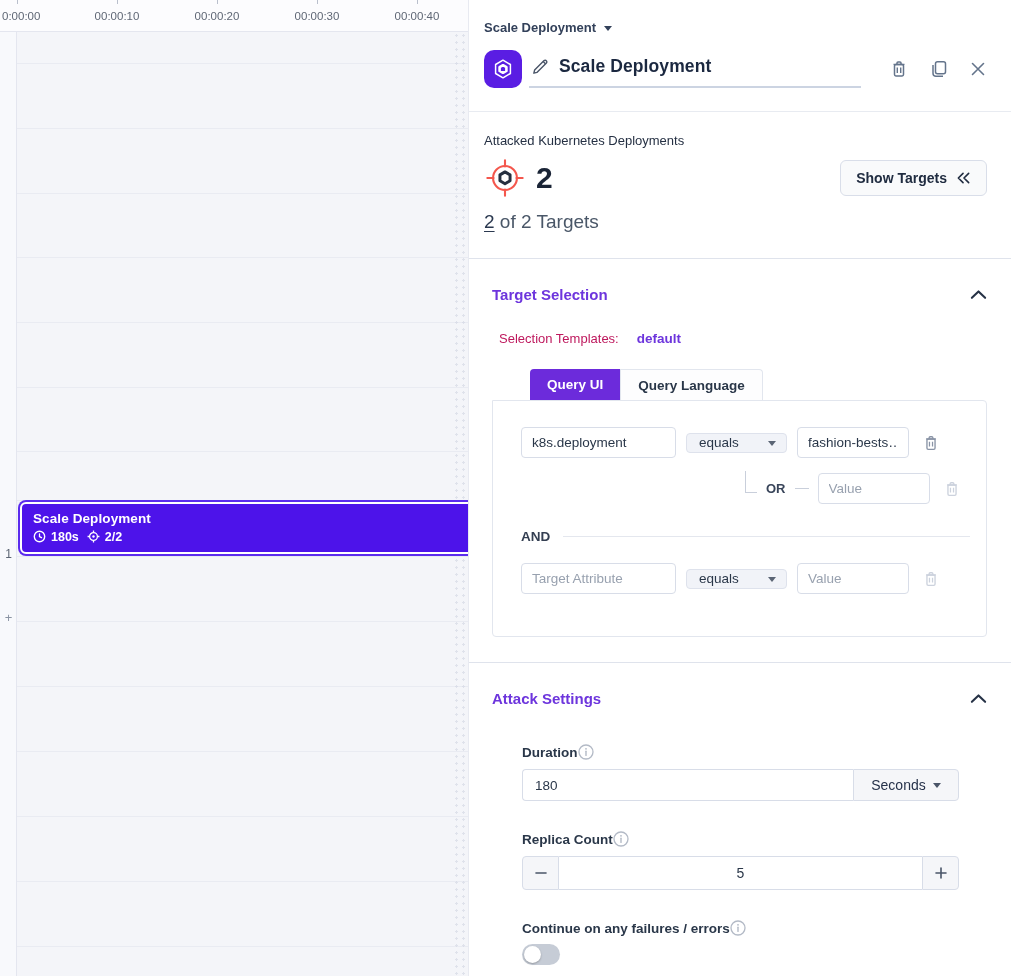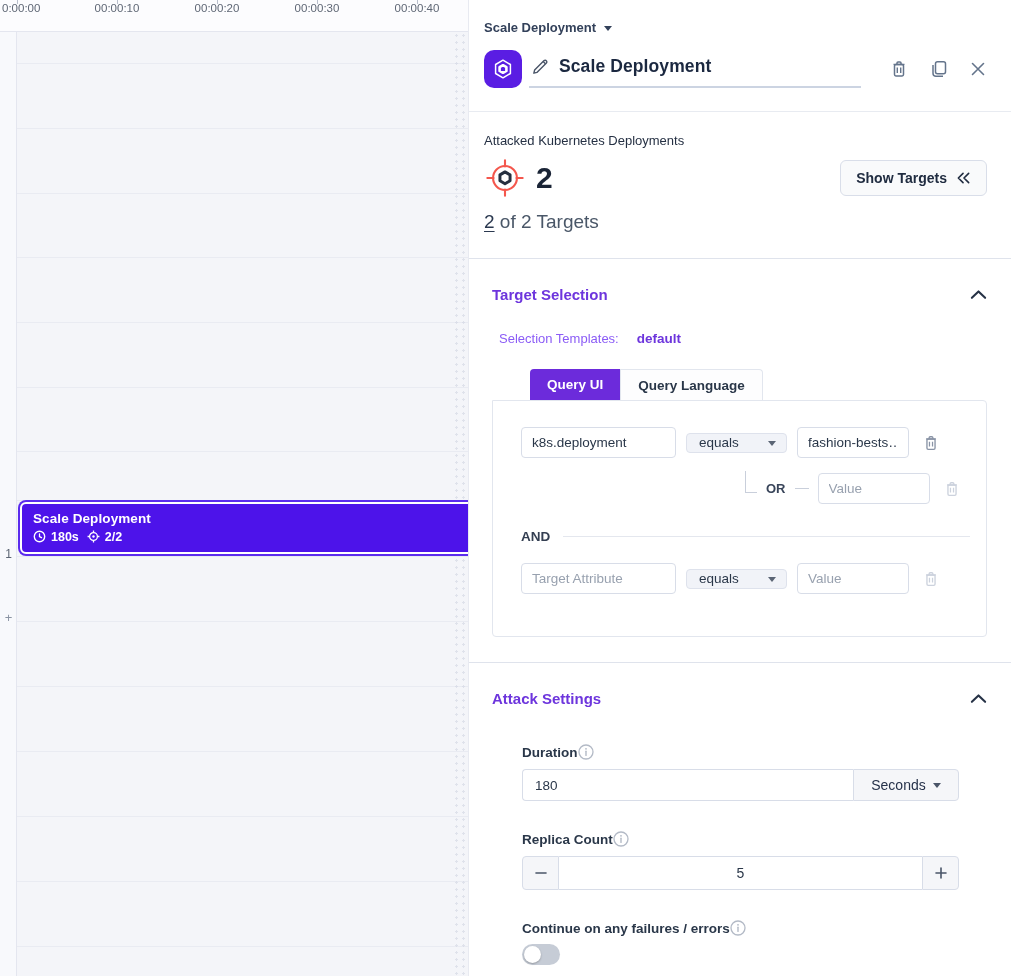--- a/index.html
+++ b/index.html
@@ -6,21 +6,21 @@
   html,body { width:1011px; height:976px; overflow:hidden; background:#fff;
     font-family:"Liberation Sans","DejaVu Sans",sans-serif; }
   .app { position:relative; width:1011px; height:976px; }
 
   
   .timeline { position:absolute; left:0; top:0; width:468px; height:976px;
     background:#f4f5f9; overflow:hidden; }
   .ruler { position:absolute; left:0; top:0; width:100%; height:32px;
     background:#fcfcfe; border-bottom:1px solid #e4e6ef; z-index:3; }
   .tick { position:absolute; top:0; width:1px; height:4px; background:#b9bfcc; }
-  .tick-label { position:absolute; top:2px; font-size:11.5px; color:#5f6775;
+  .tick-label { position:absolute; top:10px; font-size:11.5px; color:#5f6775;
     transform:translateX(-50%); white-space:nowrap; }
   .tick-label.first { left:2px !important; transform:none; }
   .grid-line { position:absolute; left:17px; right:0; height:1px; background:#e9ebf2; }
   .dots-strip { position:absolute; right:0; top:32px; bottom:0; width:15px;
     background-image:radial-gradient(#d4d7e4 1px, transparent 1.3px);
     background-size:7px 7px; opacity:.65; }
   .gutter { position:absolute; left:0; top:32px; bottom:0; width:17px;
     background:#f8f9fc; border-right:1px solid #e4e6ef; z-index:4; }
   .lane-num { position:absolute; left:0; width:17px; text-align:center;
     top:515px; font-size:12px; color:#5b6472; }
@@ -66,21 +66,21 @@
   .targets-summary a { color:#2b3950; text-decoration:underline; text-underline-offset:3px; cursor:pointer; }
 
   .section-divider { margin-top:25px; border-top:1px solid #dfe3ec; }
 
   .section { padding:27px 24px 0 23px; }
   .section-head { display:flex; align-items:center; justify-content:space-between; }
   .section-heading { font-size:15px; font-weight:bold; color:#6d35dd; }
   .collapse-btn { background:none; border:none; cursor:pointer; padding:0; line-height:0; }
 
   .templates-row { margin-top:28px; display:flex; align-items:center; padding-left:7px; }
-  .templates-label { font-size:13px; color:#8b5cf6; }
+  .templates-label { font-size:13px; color:#be185d; }
   .template-link { font-size:13.5px; font-weight:bold; color:#6d35dd; margin-left:18px; cursor:pointer; }
 
   .tabs-row { display:flex; margin-top:23px; margin-left:5px;padding-left:33px; }
   .tab { height:31px; line-height:31px; padding:0 17px; font-size:13.5px; font-weight:bold; cursor:pointer; }
   .tab.active { background:#6c2bdb; color:#fff; border-radius:4px 0 0 0; }
   .tab.inactive { background:#fdfdfe; color:#2a3749; border:1px solid #e2e6ee;
     border-bottom:none; border-radius:0 4px 0 0; }
 
   .query-box { border:1px solid #e2e6ee; background:#fff; border-radius:0 4px 4px 4px;
     padding:26px 16px 42px 28px; }

